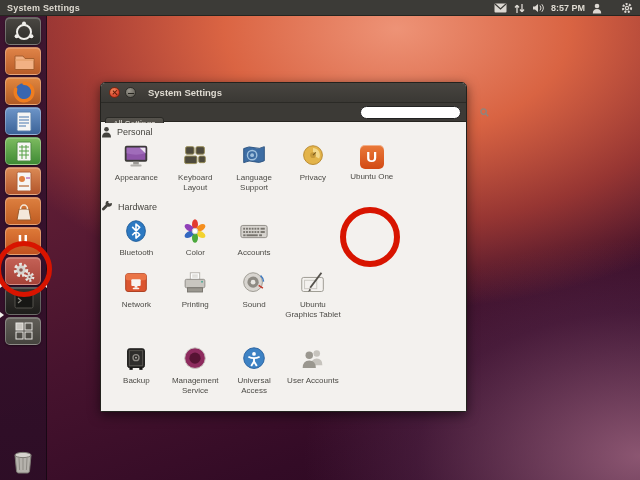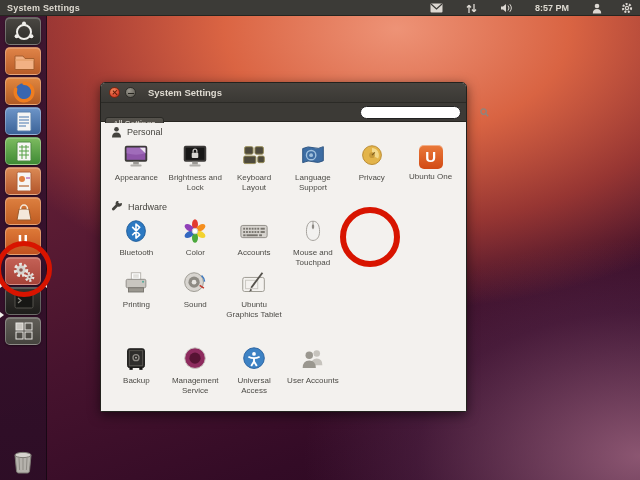--- a/index.html
+++ b/index.html
@@ -8,21 +8,21 @@
     font-family:"Liberation Sans", sans-serif;
     position:relative;
     background:
       radial-gradient(90% 75% at 62% 6%, rgba(245,153,122,.95) 0%, rgba(228,106,68,.92) 30%, rgba(193,72,53,.65) 55%, rgba(120,40,60,0) 78%),
       radial-gradient(70% 60% at 100% 95%, rgba(172,112,140,.75) 0%, rgba(110,60,100,.3) 50%, rgba(0,0,0,0) 75%),
       linear-gradient(160deg, #7c2a34 0%, #5e1d34 30%, #47132e 55%, #330b26 80%, #2a0721 100%);
   }
   
   .panel { position:absolute; left:0; top:0; width:640px; height:16px; background:#3c3b37; border-bottom:1px solid #262520; display:flex; align-items:center; z-index:40; }
   .panel-title { color:#dfdbd2; font-size:9px; font-weight:bold; margin-left:7px; letter-spacing:.2px; }
-  .panel-right { position:absolute; right:38px; top:0; height:16px; display:flex; align-items:center; gap:23px; }
+  .panel-right { position:absolute; right:38px; top:0; height:16px; display:flex; align-items:center; gap:7px; }
   .panel-time { color:#dfdbd2; font-size:9px; font-weight:bold; }
   .session-gear { position:absolute; right:7px; top:2px; }
   .picon { display:block; }
   
   .launcher { position:absolute; left:0; top:16px; bottom:0; width:47px; background:linear-gradient(180deg,#3a1430f2,#2d0d26f2); border-right:1px solid rgba(0,0,0,.45); z-index:30; }
   .tiles { display:flex; flex-direction:column; gap:2px; padding:1px 0 0 5px; }
   .tile { width:36px; height:28px; border-radius:5px; border:1px solid rgba(255,255,255,.28); box-shadow:inset 0 1px 0 rgba(255,255,255,.2), 0 1px 2px rgba(0,0,0,.4); position:relative; overflow:hidden; }
   .tile svg { position:absolute; left:1px; top:-2px; }
   .t-dash { background:linear-gradient(#4a4742,#2e2c29); }
   .t-files { background:linear-gradient(#e“”08448,#b85c28); }
@@ -52,21 +52,21 @@
   .btn-min::before { content:""; position:absolute; left:2px; top:4.5px; width:5.5px; height:1.2px; background:#26251f; }
   .wtitle { color:#dfdbd2; font-size:9.5px; font-weight:bold; margin-left:12px; }
   .toolbar { height:19px; background:#3c3a36; border-bottom:1px solid #26251f; position:relative; }
   .allset-btn { position:absolute; left:4px; top:14px; height:14px; padding:0 7px; background:linear-gradient(#56534d,#44423d); border:1px solid #2b2a26; border-radius:3px; color:#e4e0d8; font-size:8.5px; line-height:12px; }
   .searchbox { position:absolute; right:5px; top:3px; width:101px; height:13px; background:#fff; border:1px solid #222; border-radius:7px; display:flex; align-items:center; }
   .searchbox input { flex:1; border:none; outline:none; background:transparent; font-size:8px; height:11px; padding-left:5px; font-family:"Liberation Sans",sans-serif; }
   .caret { width:1px; height:9px; background:#444; margin-left:4px; }
   .mag { margin:0 4px 0 auto; flex:none; }
   
   .content { position:absolute; top:40px; left:0; right:0; bottom:0; background:#f3f1ee; color:#4a4a45; }
-  .sec-head { height:16px; display:flex; align-items:center; gap:5px; padding-left:10px; font-size:9px; color:#45443f; margin-top:1px; }
+  .sec-head { height:16px; display:flex; align-items:center; gap:5px; font-size:9px; color:#45443f; margin-top:1px; }
   .grid6 { display:grid; grid-template-columns:repeat(6,1fr); padding:0 6px; }
   .cell { display:flex; flex-direction:column; align-items:center; padding-top:2px; }
   .cell .ic { width:32px; height:30px; flex:none; }
   .cell .lbl { font-size:8px; line-height:9.5px; text-align:center; max-width:56px; margin-top:1px; color:#4c4b46; }
   .r-personal .cell { height:58px; }
   .r-hw1 .cell { height:52px; }
   .r-hw2 .cell { height:76px; }
   .r-sys .cell { height:54px; }
   .u1tile { width:24px; height:24px; margin:3px 0 2px; background:linear-gradient(#ea7a3a,#d24a14); border-radius:5px; color:#fff; font-weight:bold; font-size:15px; text-align:center; line-height:23px; box-shadow:inset 0 1px 0 rgba(255,255,255,.4); }
   
@@ -225,31 +225,20 @@
             <rect x="6" y="6" width="20" height="13" fill="#8e55a8"></rect>
             <path d="M6,6 h20 v6 q-10,3 -20,0 z" fill="#a06cba"></path>
             <polygon points="20,6 26,6 26,12" fill="#ece4f0"></polygon>
             <rect x="13" y="21" width="6" height="3" fill="#9a9894"></rect>
             <rect x="10" y="24" width="12" height="2" rx="1" fill="#b0aeaa"></rect>
           </svg>
         <span class="lbl">Appearance</span>
       </div>
       <div class="cell">
         <svg class="ic" viewBox="0 0 32 32">
-            <rect x="4" y="4" width="24" height="17" rx="2" fill="#3c3a38"></rect>
-            <rect x="6" y="6" width="20" height="13" fill="#171716"></rect>
-            <rect x="12.5" y="11.5" width="7" height="5.5" rx="1" fill="#d8d6d2"></rect>
-            <path d="M14,11.5 v-2 a2,2 0 0 1 4,0 v2" stroke="#c6c4c0" stroke-width="1.4" fill="none"></path>
-            <rect x="13" y="21" width="6" height="3" fill="#9a9894"></rect>
-            <rect x="10" y="24" width="12" height="2" rx="1" fill="#b0aeaa"></rect>
-          </svg>
-        <span class="lbl">Brightness and Lock</span>
-      </div>
-      <div class="cell">
-        <svg class="ic" viewBox="0 0 32 32">
             <g fill="#4e4a3c" stroke="#988e55" stroke-width="1">
               <rect x="6" y="5" width="9" height="8" rx="1.5"></rect>
               <rect x="17" y="5" width="9" height="8" rx="1.5"></rect>
               <rect x="20" y="15" width="7" height="7" rx="1.5"></rect>
               <rect x="5" y="15" width="13" height="8" rx="1.5"></rect>
             </g>
           </svg>
         <span class="lbl">Keyboard Layout</span>
       </div>
       <div class="cell">
@@ -321,30 +310,32 @@
               <rect x="16.5" y="15" width="2" height="2"></rect>
               <rect x="19.5" y="15" width="2" height="2"></rect>
               <rect x="23" y="15" width="4.5" height="2"></rect>
               <rect x="8" y="18.5" width="12" height="2"></rect>
               <rect x="4.5" y="18.5" width="2.5" height="2"></rect>
               <rect x="21.5" y="18.5" width="3" height="2"></rect>
             </g>
           </svg>
         <span class="lbl">Accounts</span>
       </div>
-      <div class="cell">
-        <svg class="ic" viewBox="0 0 32 32">
-            <path d="M16,4.5 C10.5,4.5 9,10 9,15.5 c0,6 3,9.5 7,9.5 s7,-3.5 7,-9.5 c0,-5.5 -1.5,-11 -7,-11 z" fill="#f2f1ef" stroke="#a09d98"></path>
-            <line x1="16" y1="4.5" x2="16" y2="13" stroke="#a09d98"></line>
-            <rect x="14.8" y="8" width="2.4" height="4.5" rx="1.2" fill="#8e8b86"></rect>
-          </svg>
-        <span class="lbl">Mouse and Touchpad</span>
-      </div>
     </div>
     <div class="grid6 r-hw2">
+      <div class="cell">
+        <svg class="ic" viewBox="0 0 32 32">
+            <rect x="5" y="5" width="22" height="19" rx="2.5" fill="#db5530" stroke="#aa3c1c"></rect>
+            <rect x="5" y="5" width="22" height="7" rx="2.5" fill="#ea7446"></rect>
+            <rect x="11" y="11" width="10" height="7" rx="1" fill="#f7f4f1"></rect>
+            <rect x="14.5" y="18" width="3" height="2" fill="#f7f4f1"></rect>
+            <rect x="12.5" y="20" width="7" height="1.5" rx="0.7" fill="#f7f4f1"></rect>
+          </svg>
+        <span class="lbl">Network</span>
+      </div>
       <div class="cell">
         <svg class="ic" viewBox="0 0 32 32">
             <rect x="11" y="4" width="10" height="8" fill="#fdfdfc" stroke="#b5b2ac"></rect>
             <path d="M13,6.5 h6 M13,8.5 h6" stroke="#c9c6c0"></path>
             <rect x="5.5" y="11" width="21" height="9" rx="1.5" fill="#c9c6c0" stroke="#8e8b85"></rect>
             <rect x="8" y="20" width="16" height="4.5" fill="#9a978f" stroke="#77746e"></rect>
             <circle cx="23.5" cy="13.5" r="1.1" fill="#5a9"></circle>
           </svg>
         <span class="lbl">Printing</span>
       </div>

